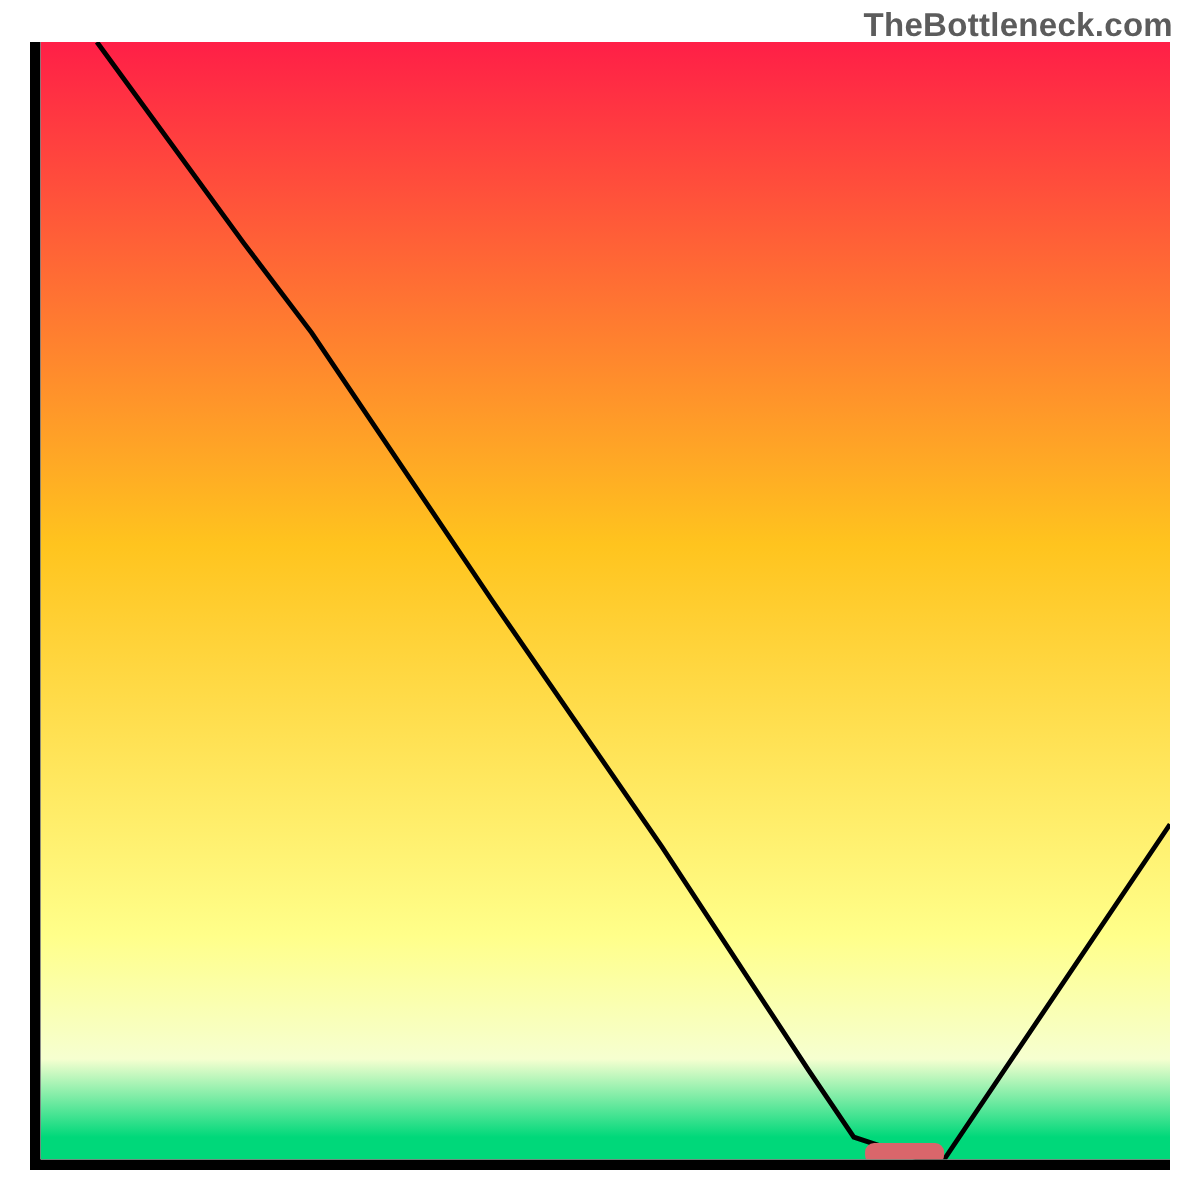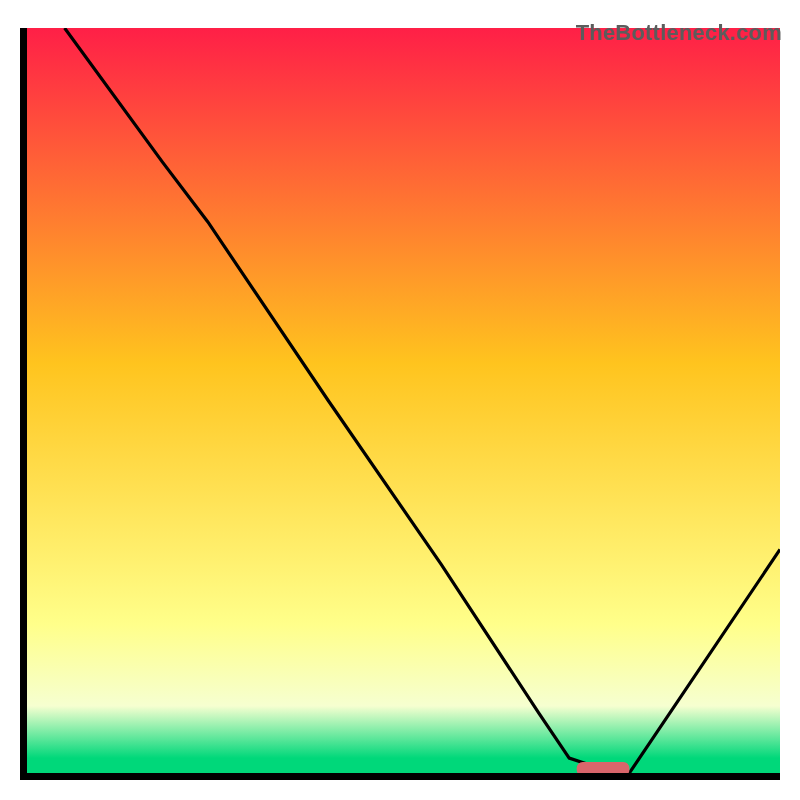--- a/index.html
+++ b/index.html
@@ -18,21 +18,20 @@
   }
   .watermark {
     position: absolute;
     top: 4px;
     right: 18px;
     font-size: 22px;
     font-weight: 600;
     color: #5c5c5c;
     letter-spacing: 0.2px;
     z-index: 5;
-    margin-top: 16px;
   }
   .plot-frame {
     position: absolute;
     left: 20px;
     top: 28px;
     width: 760px;
     height: 752px;
     border-left: 7px solid #000;
     border-bottom: 7px solid #000;
     box-sizing: border-box;

